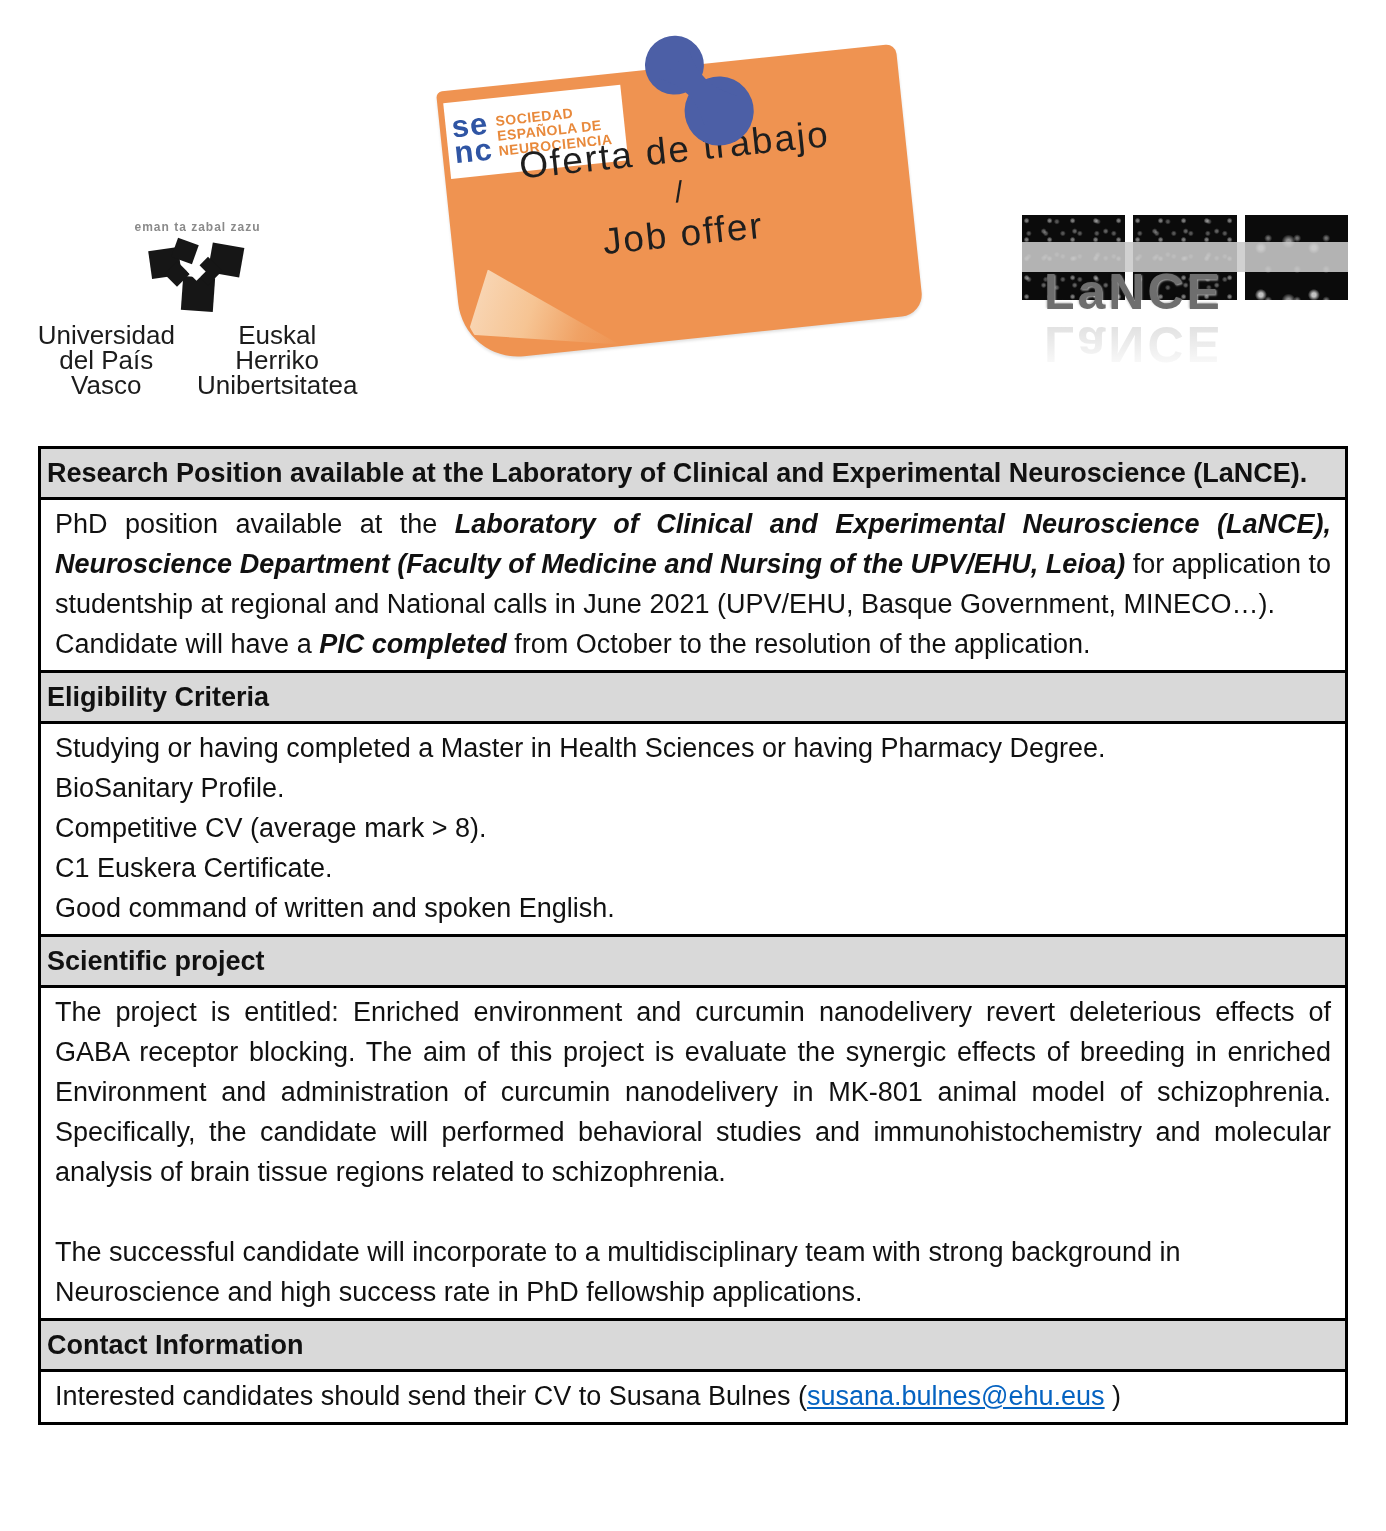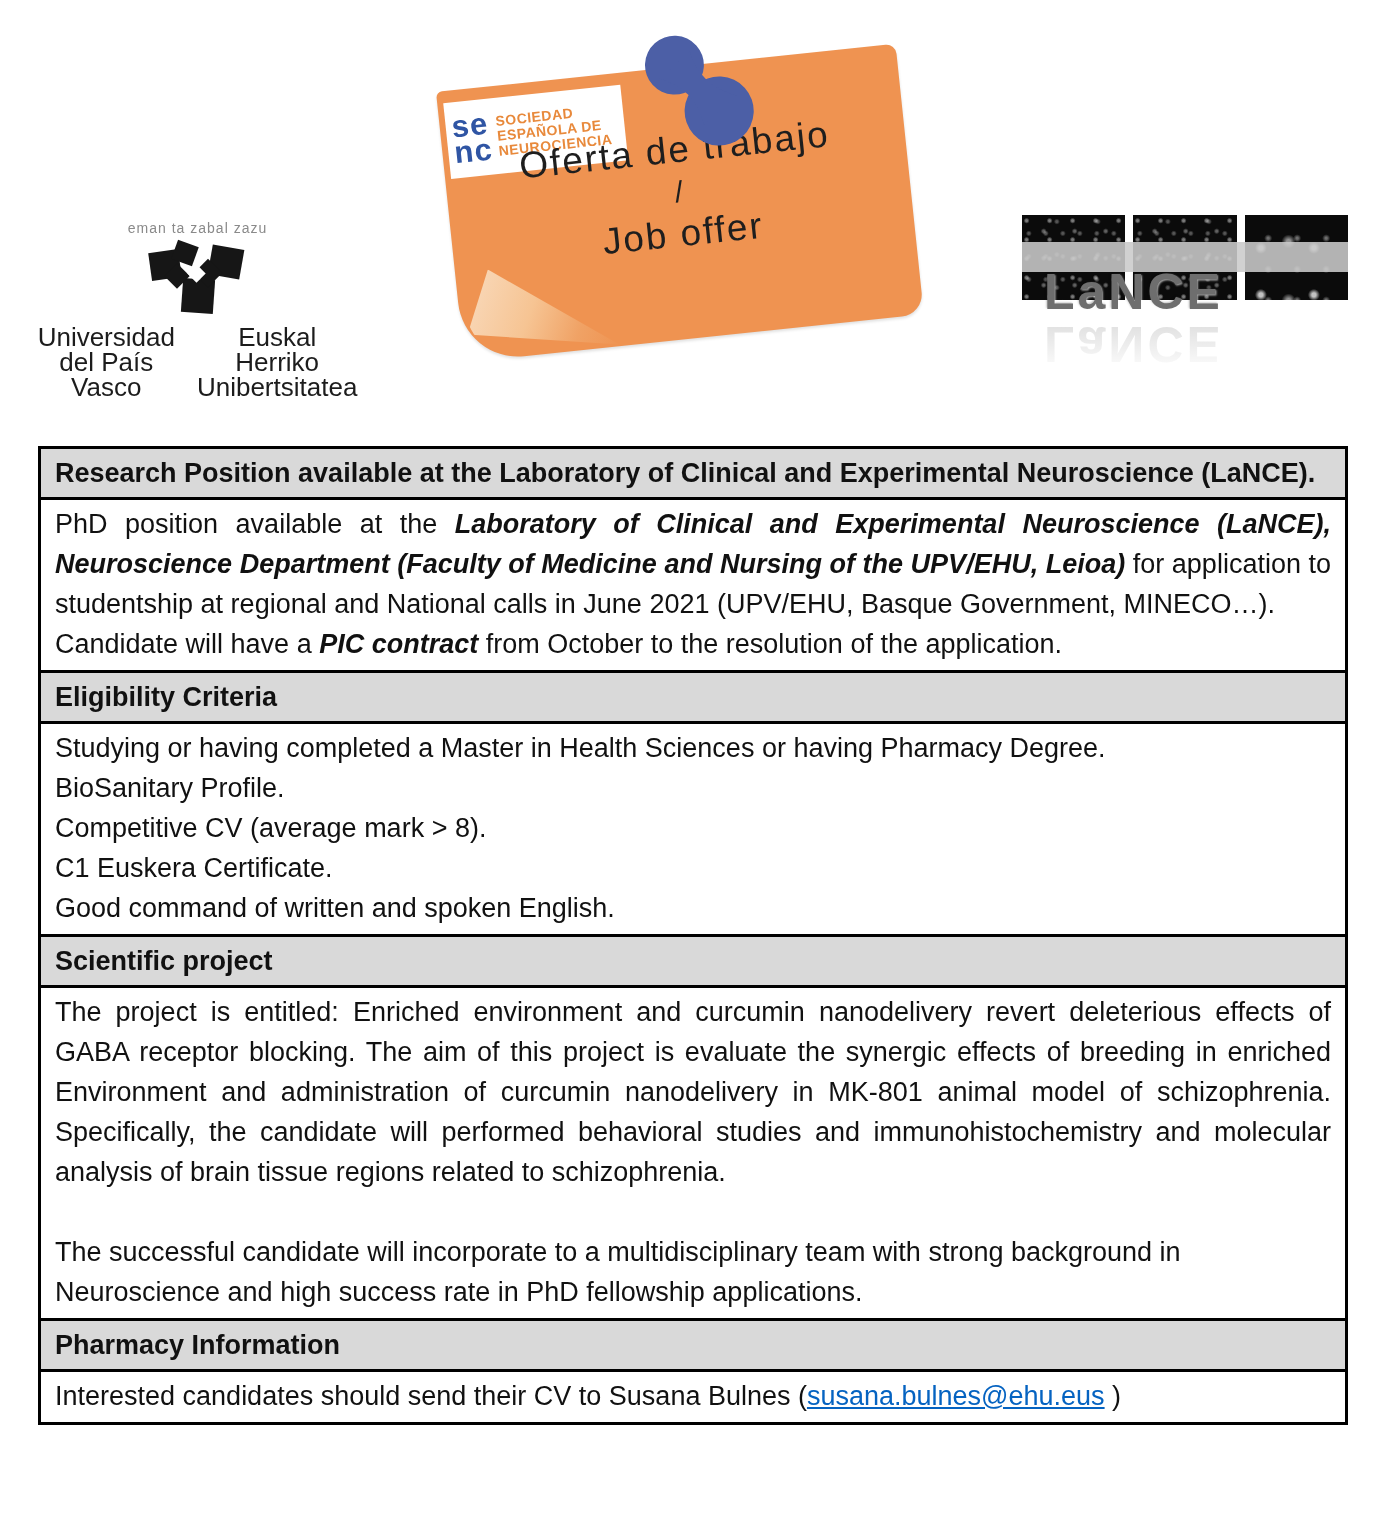--- a/index.html
+++ b/index.html
@@ -10,21 +10,21 @@
     font-family:"Liberation Sans", sans-serif;
     color:#111;
     overflow:hidden;
   }
 
   
   .banner { position:absolute; left:0; top:0; width:1386px; height:430px; }
 
   
   .upv { position:absolute; left:50px; top:220px; width:295px; text-align:center; }
-  .upv-motto { font-size:14px; color:#8a8a8a; letter-spacing:1px; }
+  .upv-motto { font-size:12px; color:#8a8a8a; letter-spacing:1px;font-weight:bold; }
   .upv-symbol { display:block; margin:3px auto 6px auto; }
   .upv-names { display:flex; justify-content:center; gap:22px; font-size:26px; line-height:25px; color:#1c1c1c; }
 
   
   .note {
     position:absolute; left:436px; top:92px; width:462px; height:272px;
     background:#EF9351;
     transform:rotate(-6deg);
     transform-origin:top left;
     border-radius:6px 10px 22px 60px;
@@ -94,21 +94,21 @@
   
   .doc-table {
     position:absolute; left:38px; top:446px; width:1310px;
     border:3px solid #000;
     font-size:27px;
   }
   .t-head {
     background:#D9D9D9;
     font-weight:bold;
     line-height:38px;
-    padding:5px 14px;
+    padding:5px 6px;
     border-bottom:3px solid #000;
   }
   .t-head + .t-body { border-top:none; }
   .t-body {
     background:#fff;
     line-height:40px;
     padding:4px 14px 6px 14px;
     border-bottom:3px solid #000;
   }
   .t-body:last-child { border-bottom:none; }
@@ -188,40 +188,40 @@
     <div class="lance-fade"></div>
   </div>
 </div>
 
 <div class="doc-table">
 
   <div class="t-head">Research Position available at the Laboratory of Clinical and Experimental Neuroscience (LaNCE).</div>
 
   <div class="t-body">
     <div class="just"><span>PhD position available at the </span><span class="it">Laboratory of Clinical and Experimental Neuroscience (LaNCE), Neuroscience Department (Faculty of Medicine and Nursing of the UPV/EHU, Leioa)</span><span> for application to studentship at regional and National calls in June 2021 (UPV/EHU, Basque Government, MINECO…).</span></div>
-    <div><span>Candidate will have a </span><span class="bi">PIC contract</span><span> from October to the resolution of the application.</span></div>
+    <div><span>Candidate will have a </span><span class="bi">PIC completed</span><span> from October to the resolution of the application.</span></div>
   </div>
 
   <div class="t-head">Eligibility Criteria</div>
 
   <div class="t-body">
     <div>Studying or having completed a Master in Health Sciences or having Pharmacy Degree.</div>
     <div>BioSanitary Profile.</div>
     <div>Competitive CV (average mark &gt; 8).</div>
     <div>C1 Euskera Certificate.</div>
     <div>Good command of written and spoken English.</div>
   </div>
 
   <div class="t-head">Scientific project</div>
 
   <div class="t-body">
     <div class="just">The project is entitled: Enriched environment and curcumin nanodelivery revert deleterious effects of GABA receptor blocking. The aim of this project is evaluate the synergic effects of breeding in enriched Environment and administration of curcumin nanodelivery in MK-801 animal model of schizophrenia. Specifically, the candidate will performed behavioral studies and immunohistochemistry and molecular analysis of brain tissue regions related to schizophrenia.</div>
     <div class="spacer-line"></div>
     <div>The successful candidate will incorporate to a multidisciplinary team with strong background in Neuroscience and high success rate in PhD fellowship applications.</div>
   </div>
 
-  <div class="t-head">Pharmacy Information</div>
+  <div class="t-head">Contact Information</div>
 
   <div class="t-body">
     <div><span>Interested candidates should send their CV to Susana Bulnes (</span><a class="email" href="#">susana.bulnes@ehu.eus</a><span> )</span></div>
   </div>
 
 </div>
 
 </body></html>

